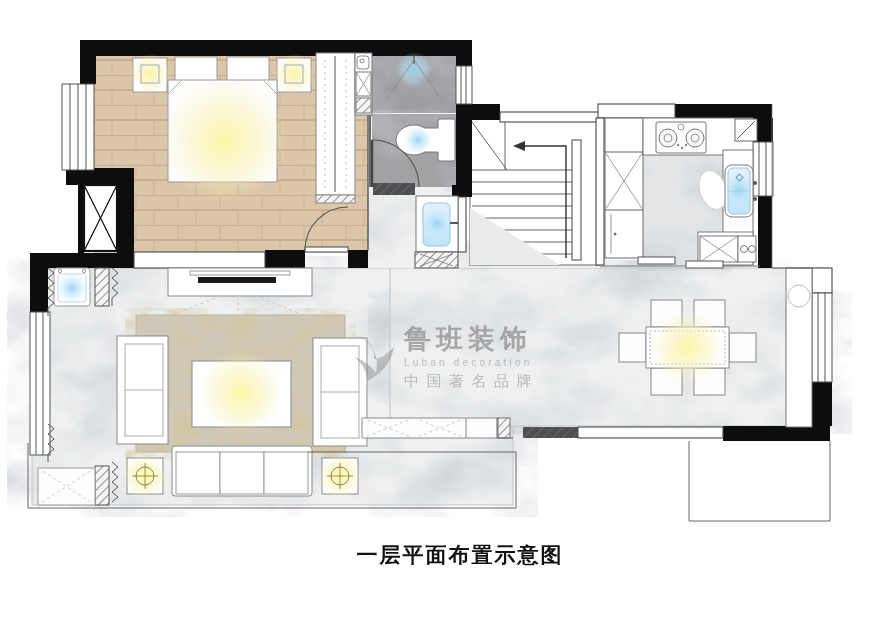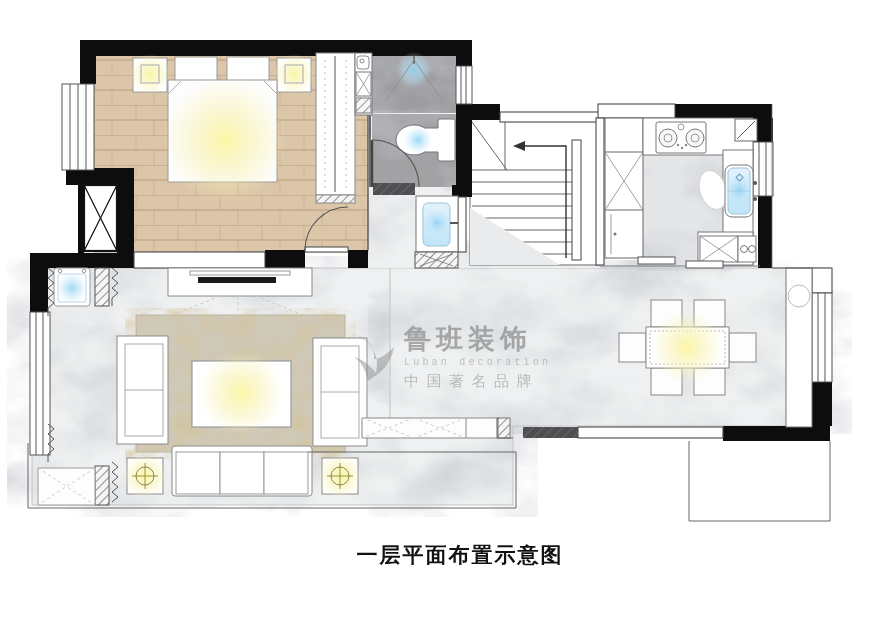--- a/index.html
+++ b/index.html
@@ -2,21 +2,21 @@
 <html><head>
 <meta charset="utf-8">
 <style>
   html,body{margin:0;padding:0;background:#fff;}
   #stage{position:relative;width:870px;height:617px;background:#ffffff;overflow:hidden;
          font-family:"Liberation Sans", sans-serif;}
   #plan-svg{position:absolute;left:0;top:0;}
   .wm{position:absolute;left:346px;top:281px;display:flex;align-items:flex-end;pointer-events:none;margin-top:44px;}
   .wm-logo{width:52px;height:62px;margin-right:6px;opacity:.5;}
   .wm-brand{font-size:27px;font-weight:bold;letter-spacing:5px;color:rgba(125,125,125,.62);line-height:1.1;}
-  .wm-en{font-size:10px;letter-spacing:3.2px;color:rgba(150,150,150,.55);margin-top:2px;font-family:Liberation Mono, monospace;}
+  .wm-en{font-size:10px;letter-spacing:3.2px;color:rgba(150,150,150,.55);margin-top:2px;}
   .wm-cn{font-size:15px;letter-spacing:7.5px;color:rgba(140,140,140,.55);margin-top:4px;}
   .caption{position:absolute;top:541px;left:0;width:100%;text-align:center;transform:translateX(25px);
            font-size:21px;font-weight:600;letter-spacing:2px;color:#111;}
 </style>
 </head>
 <body>
 
 <div id="stage">
 <svg id="plan-svg" width="870" height="540" viewBox="0 0 870 540">
   <defs>

